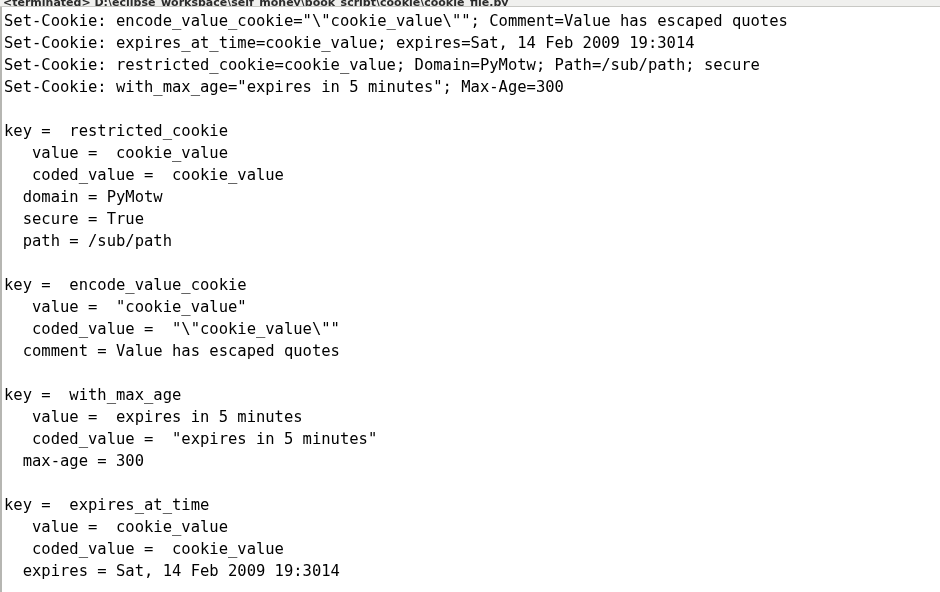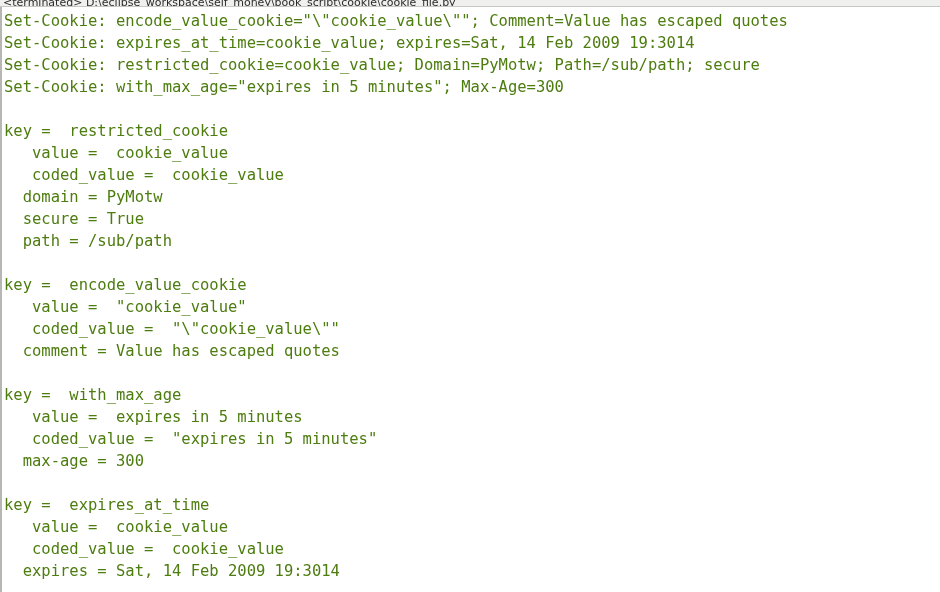--- a/index.html
+++ b/index.html
@@ -27,20 +27,21 @@
   #console-titlebar {
     position: absolute;
     left: 0;
     top: 0;
     width: 940px;
     height: 7px;
     overflow: hidden;
     background: #f0f0ee;
     border-bottom: 1px solid #c8c8c4;
     box-sizing: border-box;
+    font-weight: bold;
   }
   #console-titlebar .title-text {
     display: block;
     font-family: "DejaVu Sans", "Liberation Sans", sans-serif;
     font-size: 11px;
     line-height: 11px;
     color: #2b2b2b;
     white-space: pre;
     margin-top: -3px;
     margin-left: 3px;
@@ -66,21 +67,21 @@
     overflow: hidden;
     background: #ffffff;
   }
 
   #console-text {
     margin: 0;
     padding: 3px 11px 0 2px;
     font-family: "DejaVu Sans Mono", "Liberation Mono", monospace;
     font-size: 15.5px;
     line-height: 22px;
-    color: #4d7c0f;
+    color: #000000;
     white-space: pre;
     letter-spacing: 0px;
   }
   #console-text .line {
     display: block;
     min-height: 22px;
     white-space: pre;
   }
   #console-text .line.blank {
     height: 22px;

